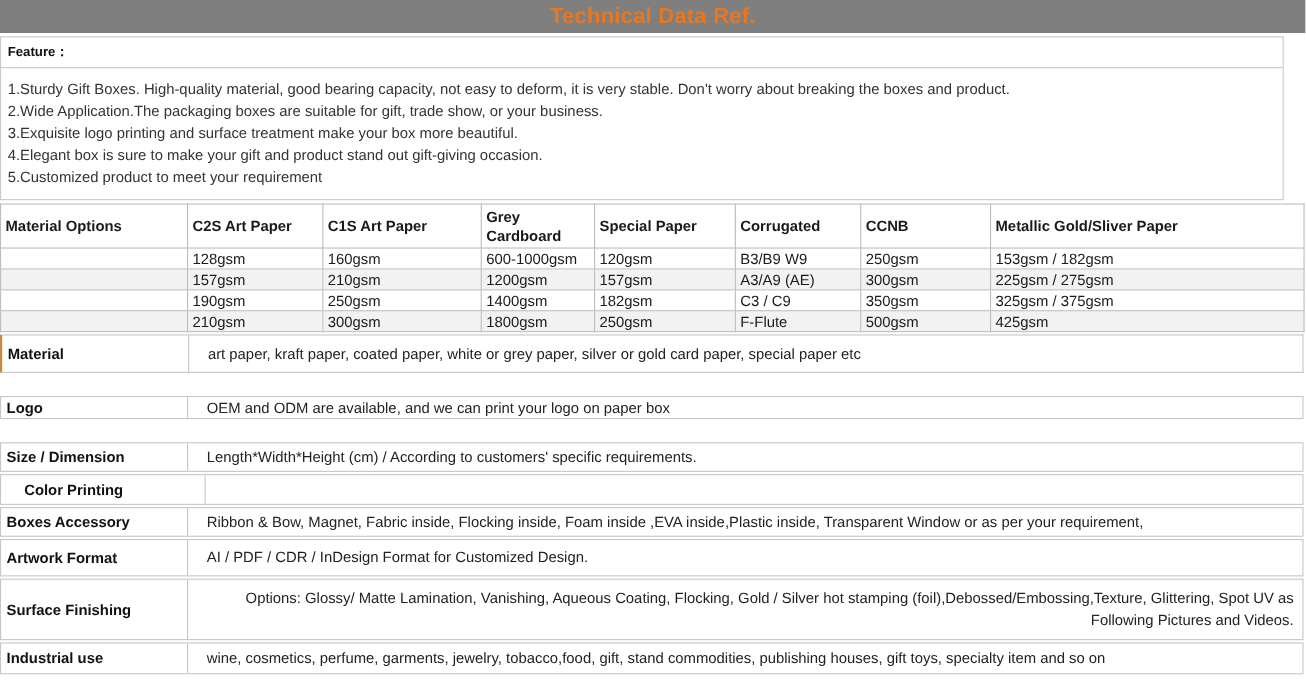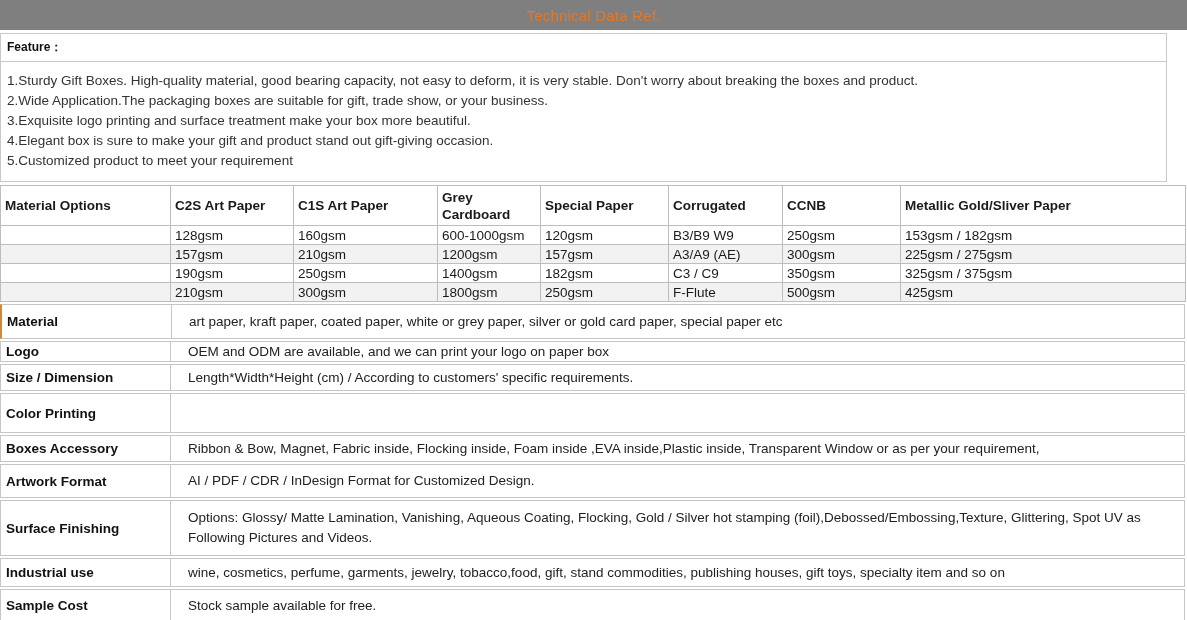--- a/index.html
+++ b/index.html
@@ -7,21 +7,21 @@
   .page {
     width:1187px; height:620px; position:relative; background:#fff;
     font-family:"Liberation Sans", sans-serif; color:#1a1a1a; overflow:hidden;
   }
   
   .title-bar {
     width:1187px; height:30px; background:#7f7f7f;
     display:flex; align-items:center; justify-content:center;
   }
   .title-bar .title {
-    color:#e87722; font-size:15px; font-weight:normal; letter-spacing:0.2px;
+    color:#e87722; font-size:20px; font-weight:bold; letter-spacing:0.2px;
   }
   
   .feature-section {
     width:1167px; margin-top:3px; border:1px solid #c9c9c9; background:#fff;
   }
   .feature-heading {
     height:28px; border-bottom:1px solid #c9c9c9; display:flex; align-items:center;
     padding-left:6px; font-size:12px; font-weight:bold; color:#111;
   }
   .feature-list { padding:9px 10px 10px 6px; }
@@ -43,26 +43,26 @@
   .attr-row {
     width:1185px; display:flex; border:1px solid #c6c6c6; background:#fff;gap:11px;
   }
   .attr-label {
     width:170px; flex:0 0 170px; border-right:1px solid #c6c6c6;
     display:flex; align-items:center; padding-left:5px;
     font-size:13.5px; font-weight:bold; color:#111;
   }
   .attr-value {
     flex:1; display:flex; align-items:center; padding:2px 8px 2px 6px;
-    font-size:13.5px; color:#222; line-height:20px;
+    font-size:13.5px; color:#222; line-height:20px;text-align:right;
   }
   .accent-left { border-left:2px solid #cd8a3e; }
-  .mt2 { margin-top:2px; } .mt3 { margin-top:2px; }
+  .mt2 { margin-top:2px; } .mt3 { margin-top:21px; }
   .h35 { height:35px; } .h21 { height:21px; } .h27 { height:27px; }
-  .h28 { height:40px; } .h34 { height:34px; } .h56 { height:56px; }
+  .h28 { height:28px;padding-left:16px; } .h34 { height:34px; } .h56 { height:56px; }
   .h29 { height:29px; } .h33 { height:33px; }
 </style>
 </head>
 <body>
 
 <div class="page">
 
   <div class="title-bar">
     <span class="title">Technical Data Ref.</span>
   </div>

